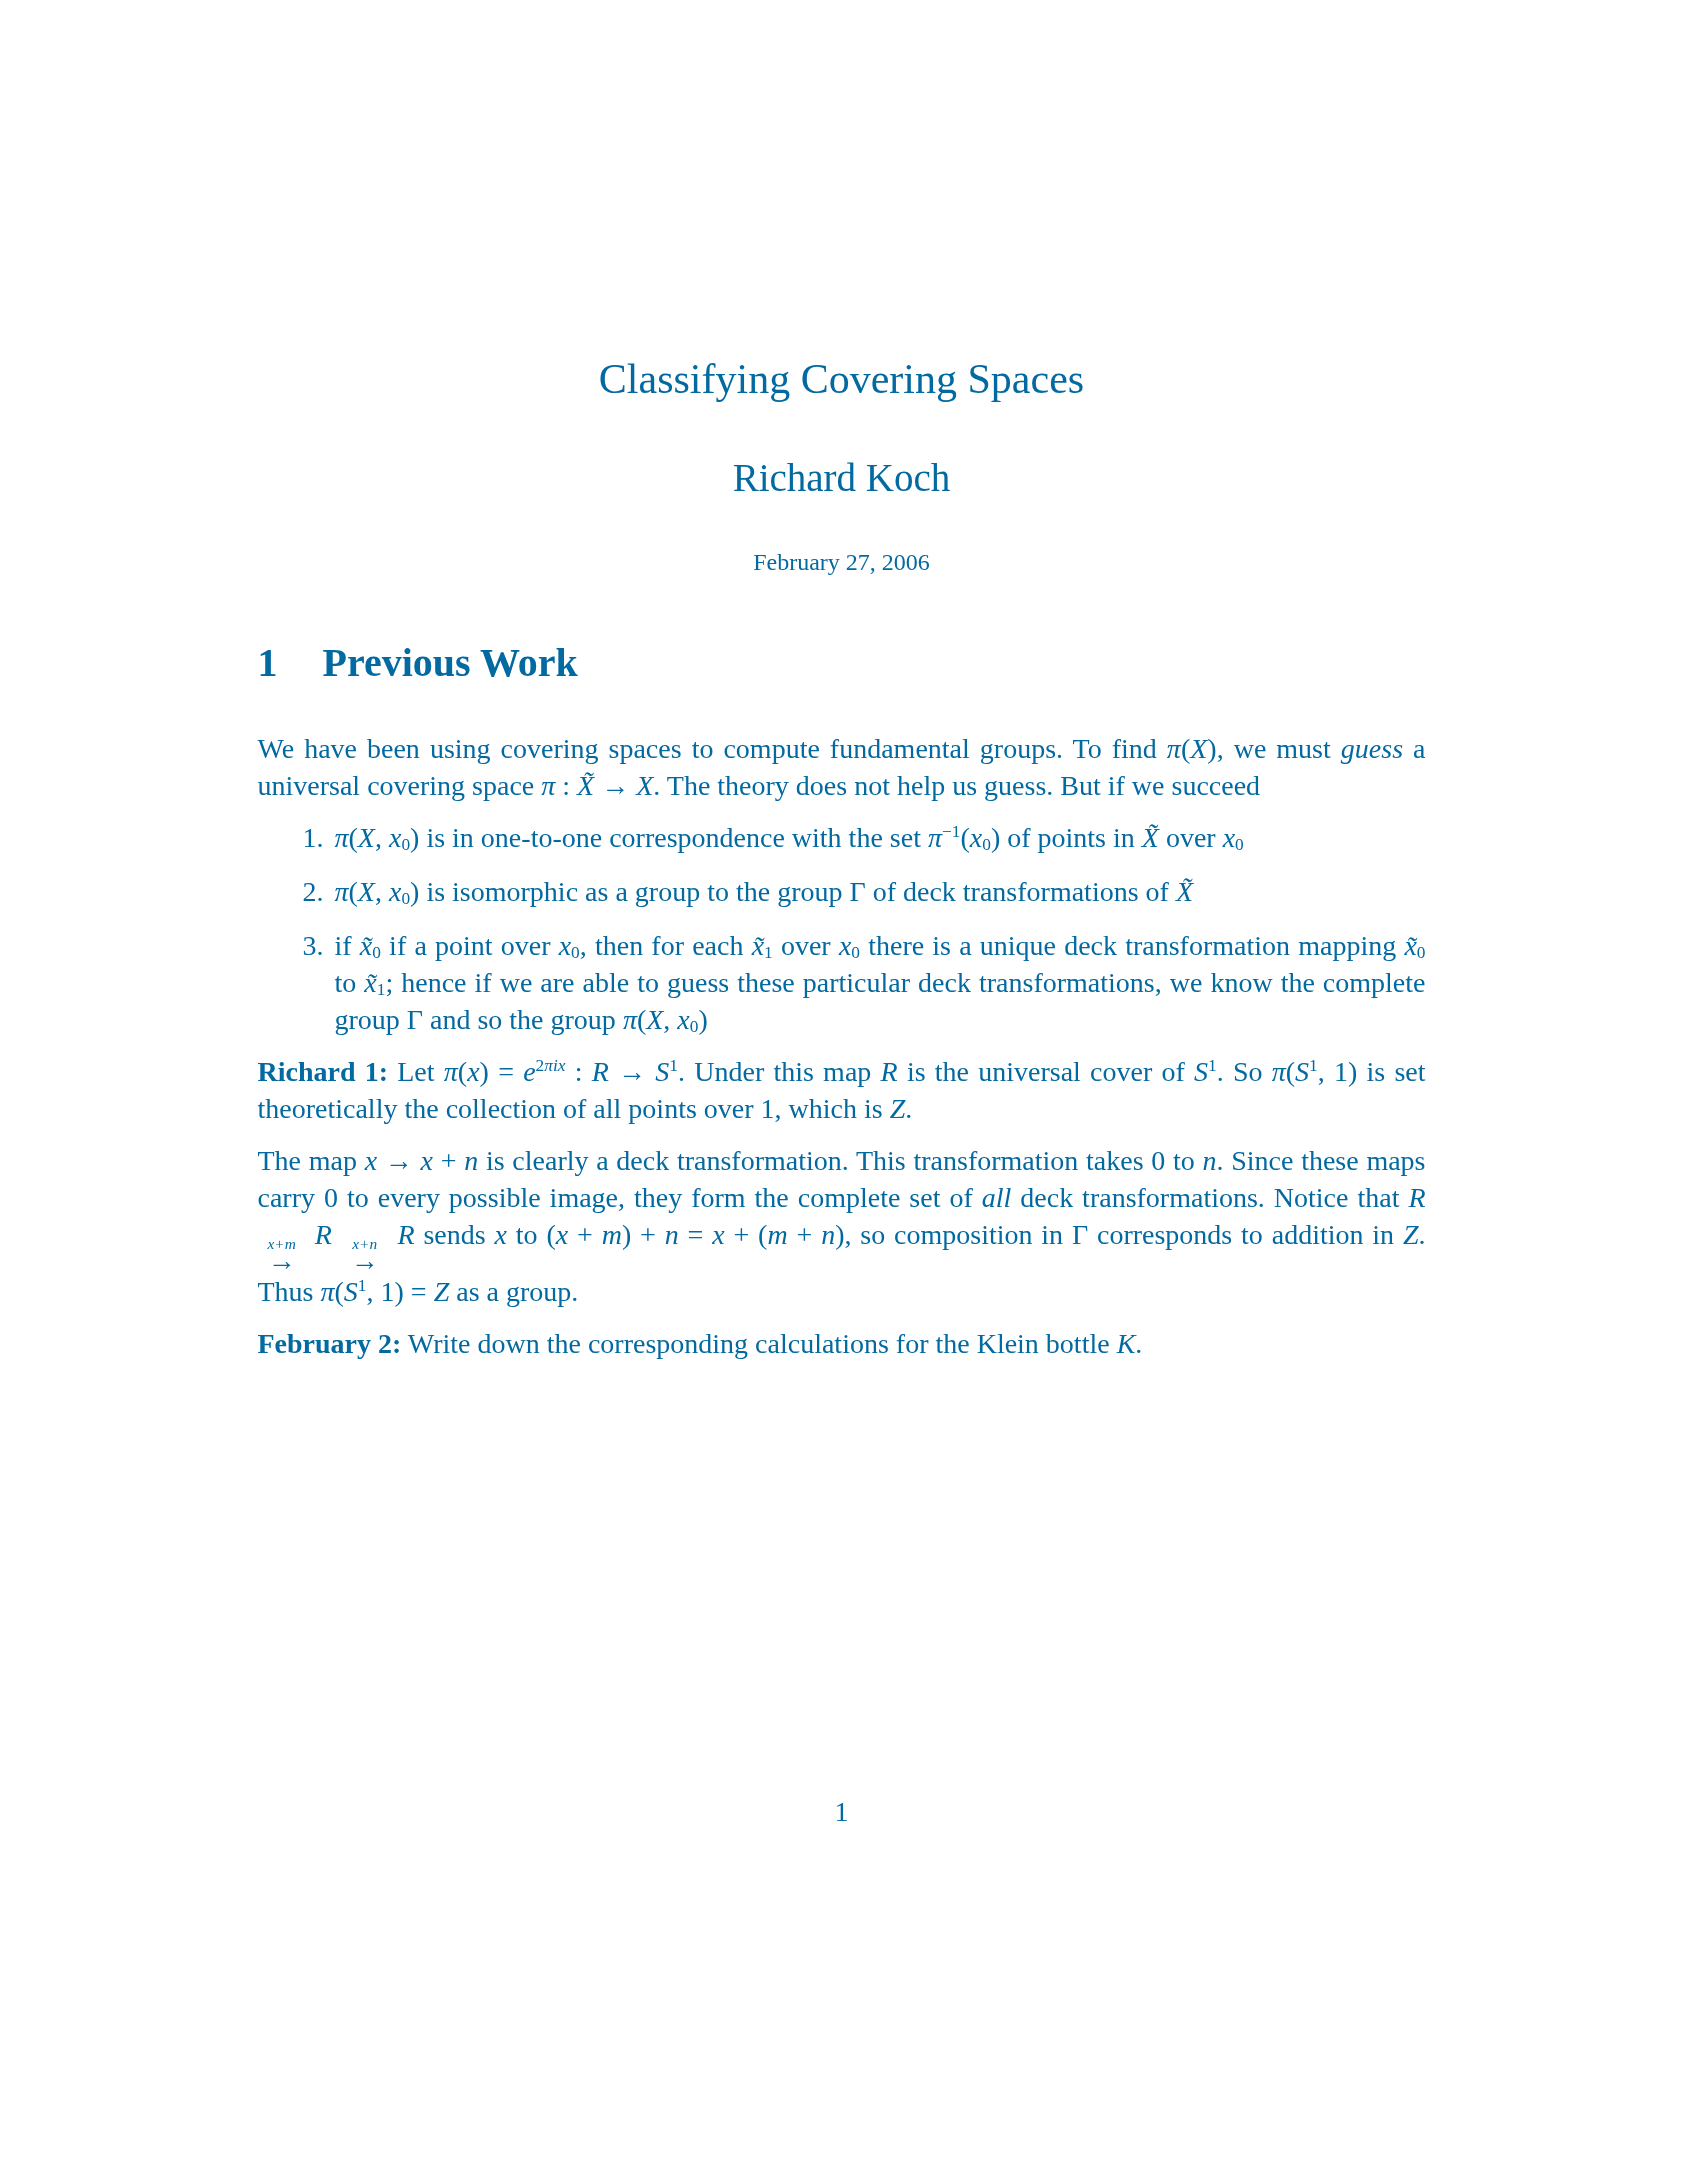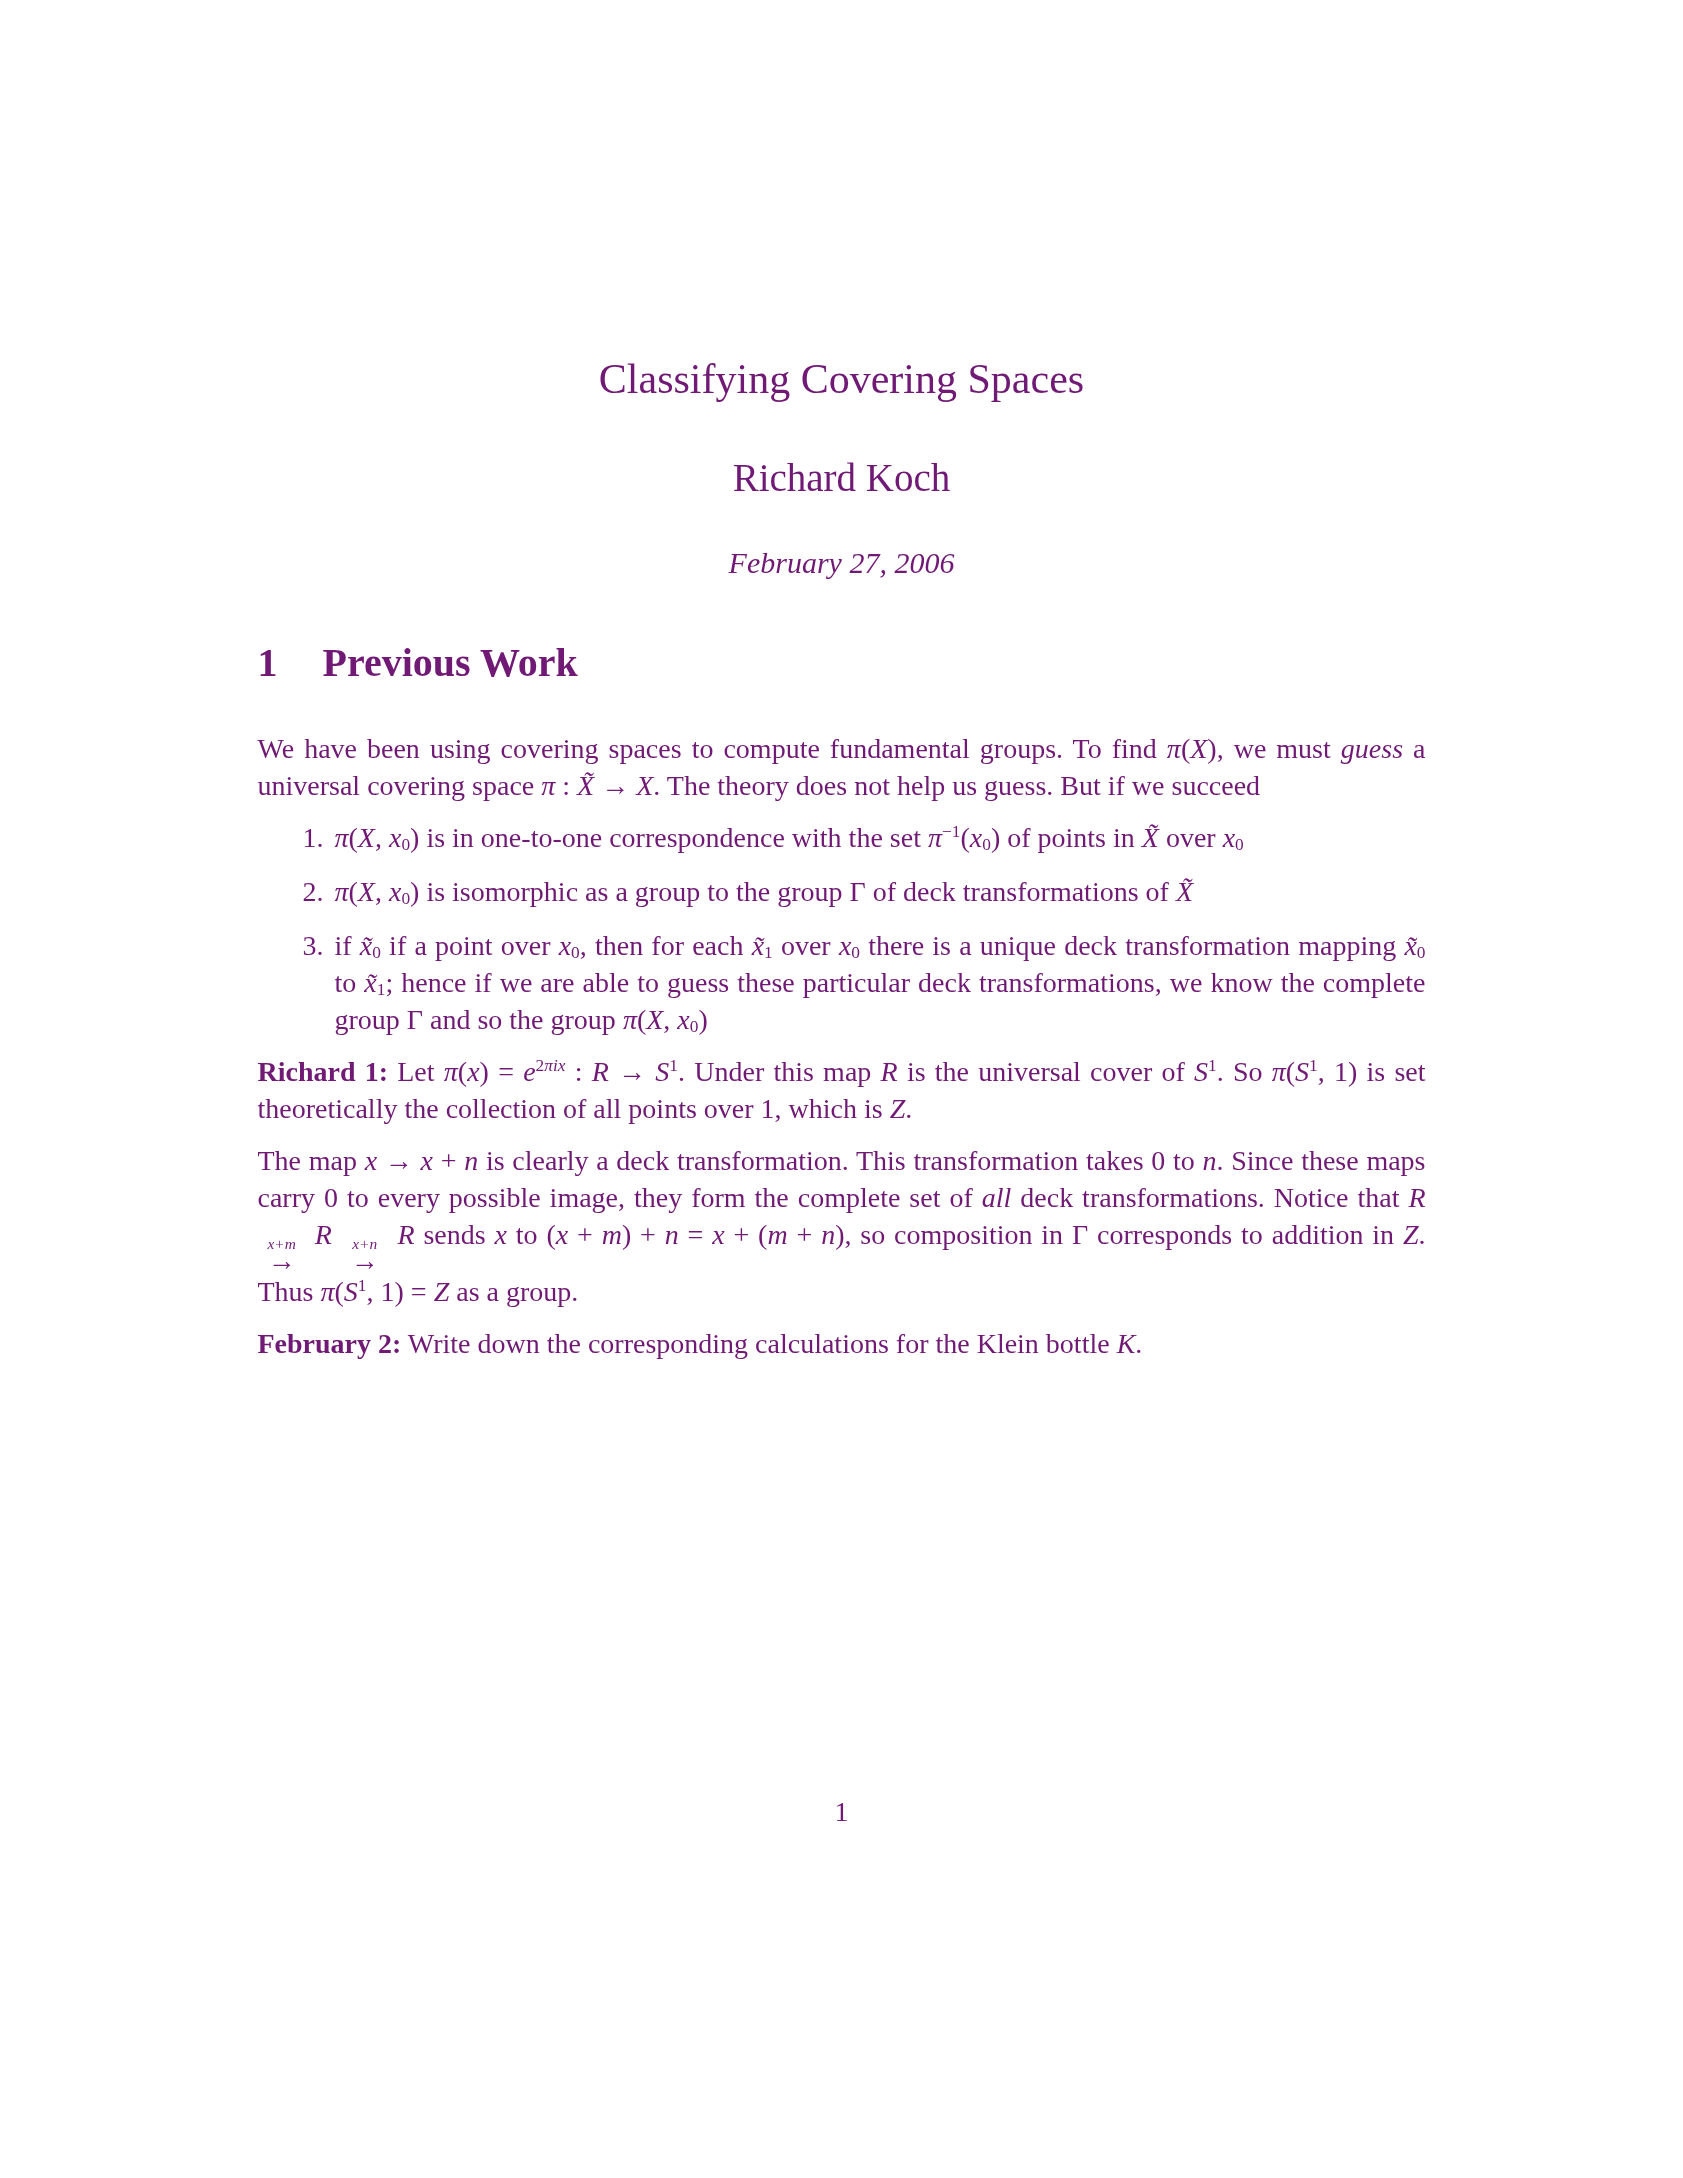--- a/index.html
+++ b/index.html
@@ -5,21 +5,21 @@
   html, body {
     margin: 0;
     padding: 0;
     background: #ffffff;
   }
   .page {
     position: relative;
     width: 1683px;
     height: 2178px;
     background: #ffffff;
-    color: #701a75;
+    color: #0369a1;
     font-family: "Liberation Serif", "DejaVu Serif", serif;
     overflow: hidden;
   }
   .content {
     width: 1168px;
     margin: 0 auto;
     padding-top: 354px;
     font-size: 28px;
     line-height: 37px;
     text-align: justify;
@@ -30,24 +30,23 @@
     text-align: center;
     margin: 0 0 55px 0;
     line-height: 1.2;
   }
   .author {
     font-size: 39px;
     text-align: center;
     margin: 0 0 48px 0;
   }
   .date {
-    font-size: 30px;
+    font-size: 24px;
     text-align: center;
     margin: 16px;
-    font-style: italic;
   }
   h2.section {
     font-size: 40px;
     font-weight: bold;
     text-align: left;
     margin: 59px 0 44px 0;
     line-height: 1.15;
   }
   .secnum {
     display: inline-block;

